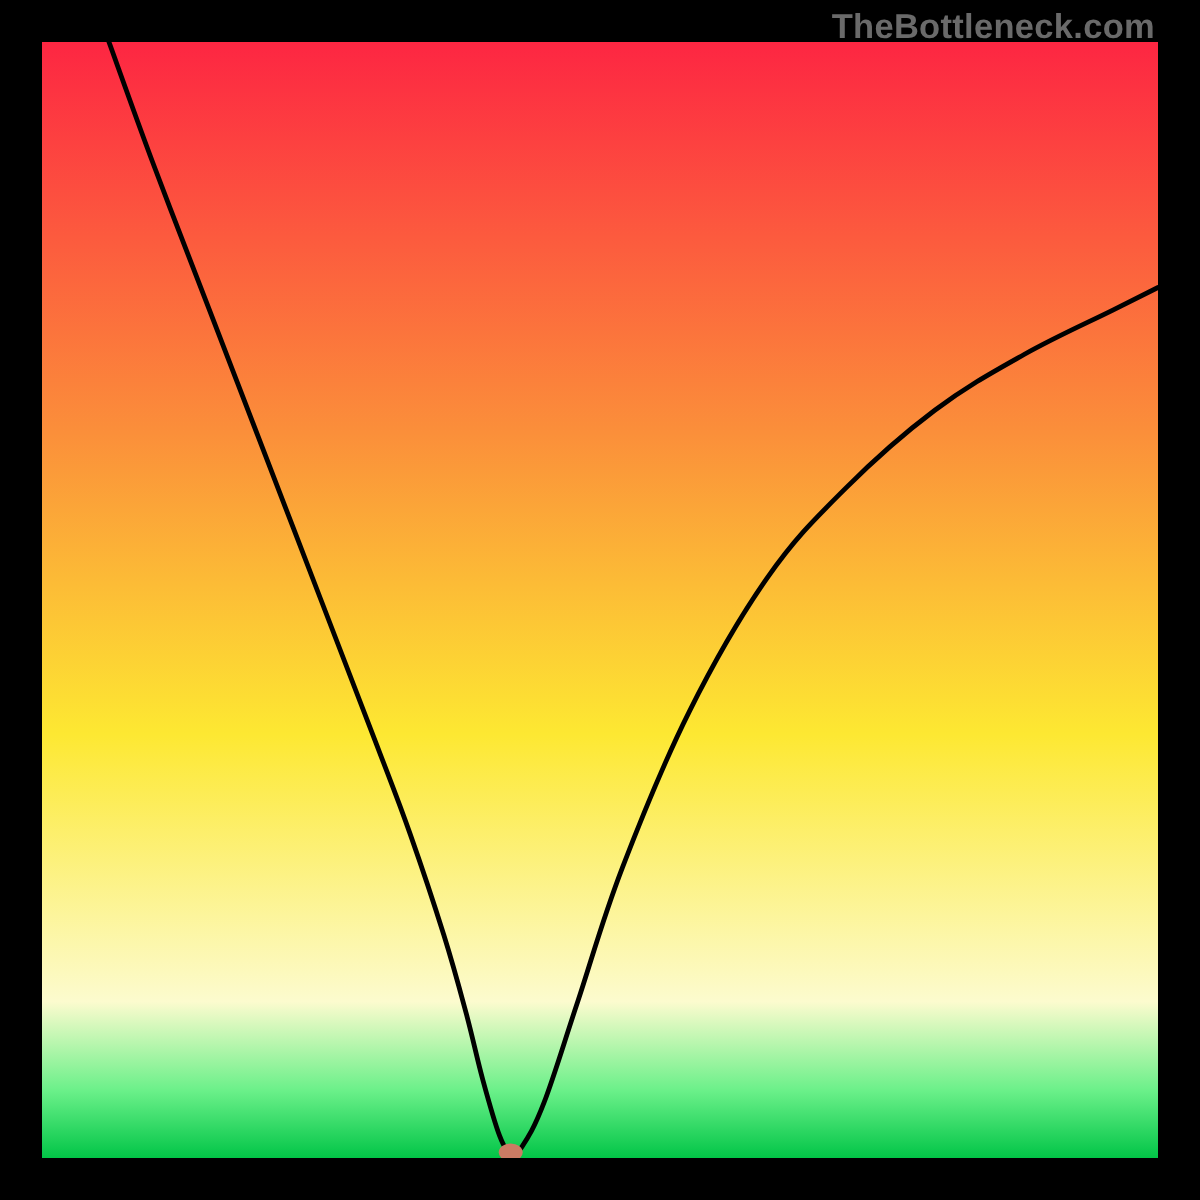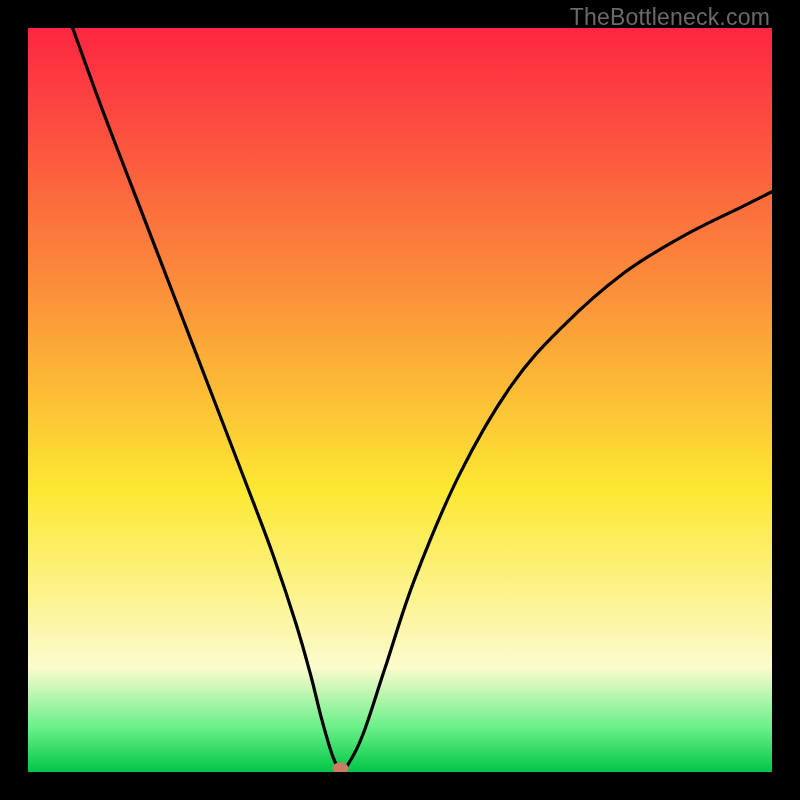--- a/index.html
+++ b/index.html
@@ -25,21 +25,21 @@
     top: 0;
     width: 744px;
     height: 744px;
   }
   .watermark {
     position: absolute;
     top: 4px;
     right: 30px;
     color: #6a6a6a;
     font-size: 23px;
-    font-weight: 400;
+    font-weight: 700;
     letter-spacing: 0.2px;
   }
   svg { display: block; }
 </style>
 </head>
 <body>
 
 <div class="watermark">TheBottleneck.com</div>
 
 <div class="frame">

